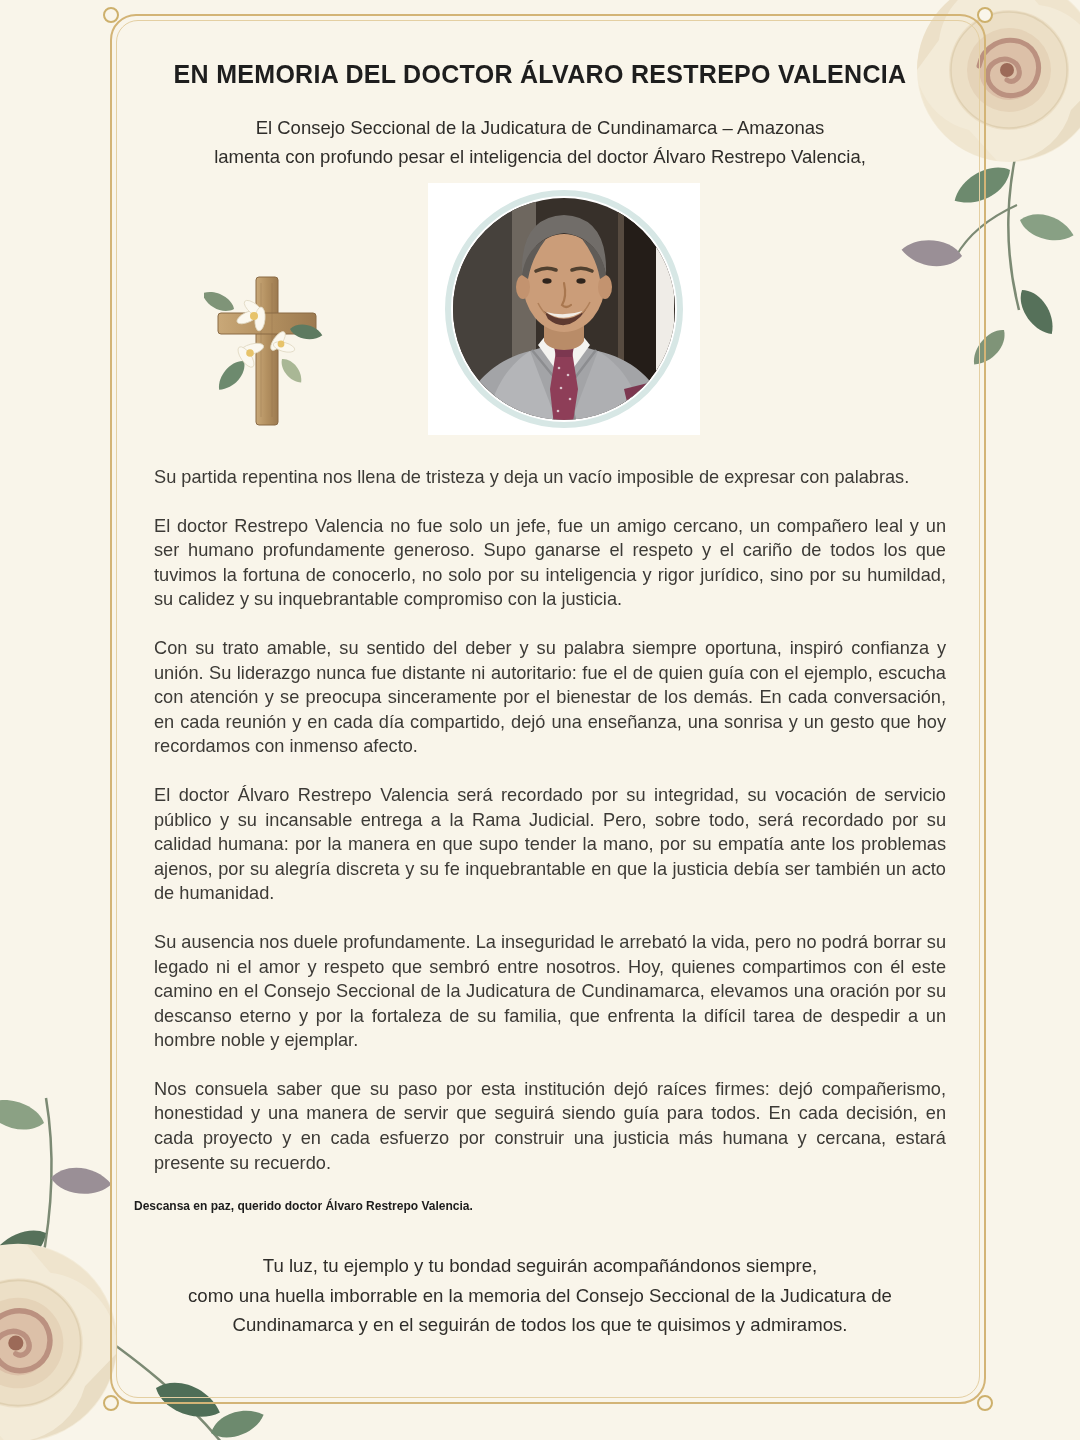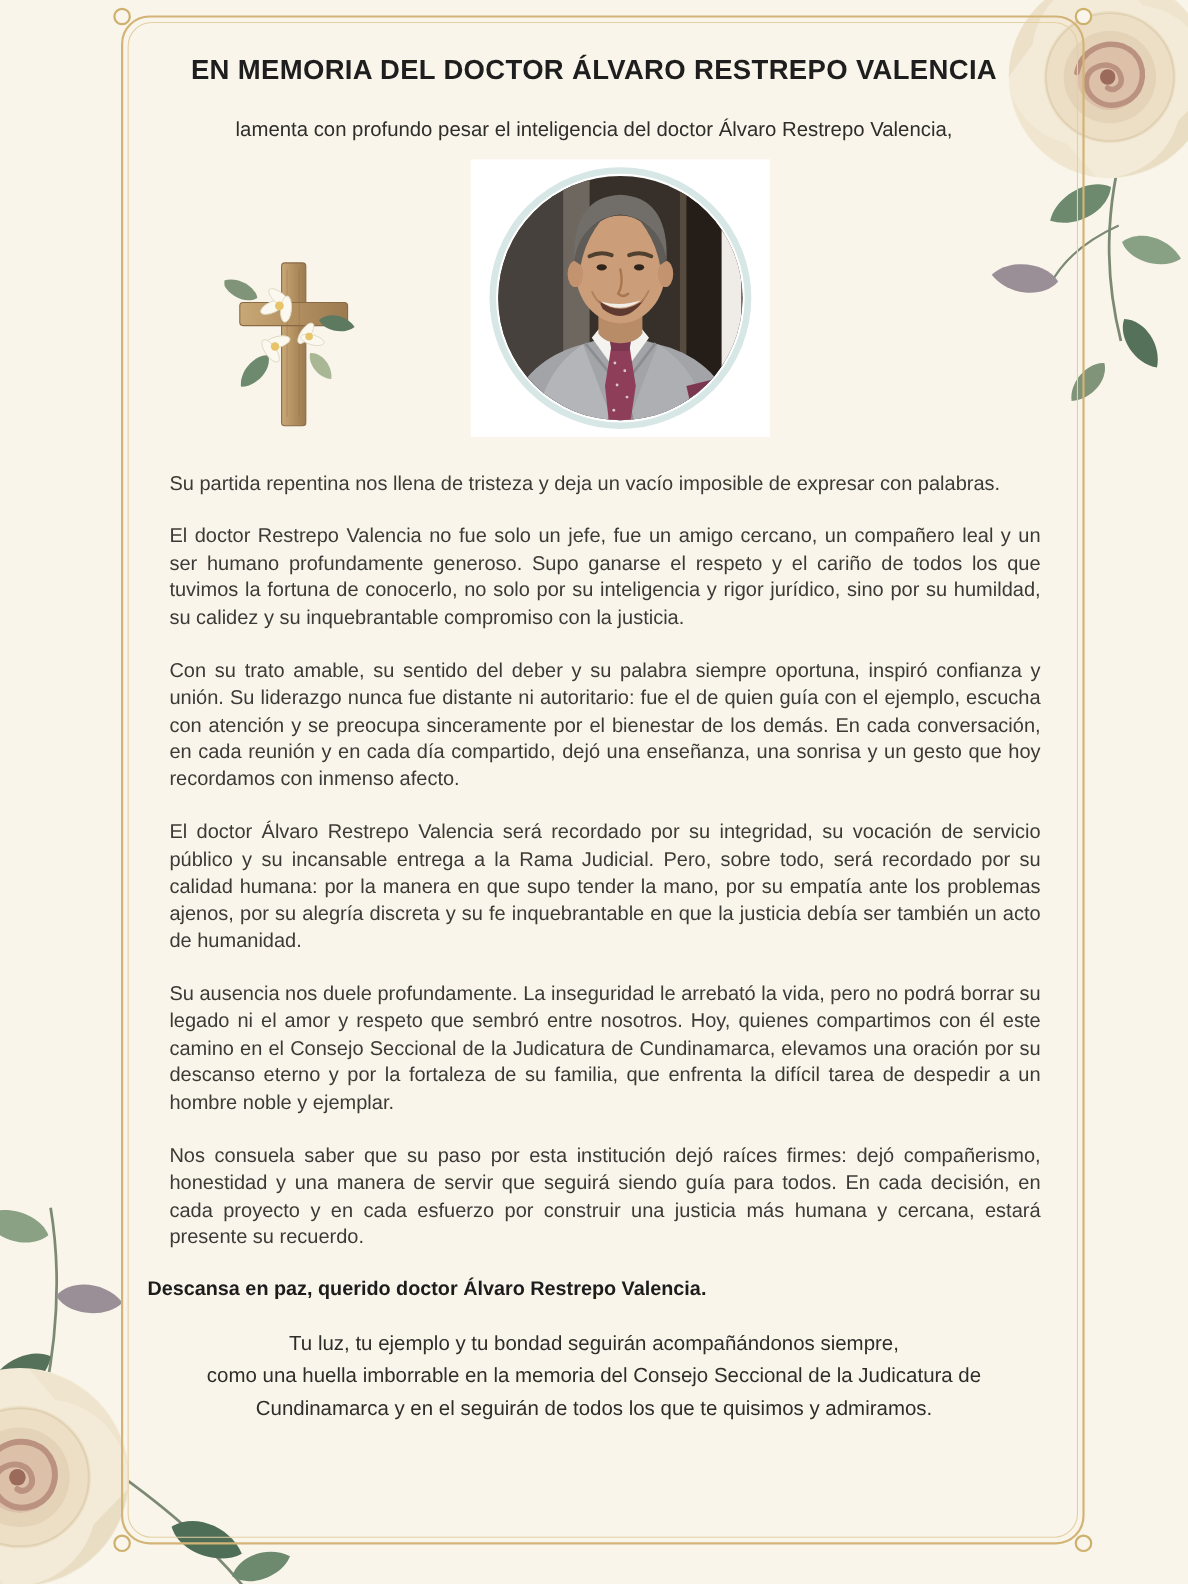--- a/index.html
+++ b/index.html
@@ -30,37 +30,37 @@
   .knot.tr { right:-9px; top:-9px; }
   .knot.bl { left:-9px;  bottom:-9px; }
   .knot.br { right:-9px; bottom:-9px; }
 
   
   .deco { position:absolute; pointer-events:none; }
   .deco-tr { right:-34px; top:-30px; }
   .deco-bl { left:-44px; bottom:-28px; }
 
   
-  .content { position:absolute; left:134px; top:6px; width:812px; color:#3c3a36; }
+  .content { position:absolute; left:134px; top:16px; width:812px; color:#3c3a36; }
 
   .title {
     margin-top:44px; text-align:center;
     font-size:25px; font-weight:bold; color:#1e1e1e; letter-spacing:.3px;
   }
   .intro { margin-top:25px; text-align:center; font-size:18.5px; line-height:28.5px; color:#2f2d2a; }
 
   .photo-row { position:relative; height:254px; margin-top:12px; }
   .cross-wrap { position:absolute; left:70px; top:84px; width:126px; height:162px; }
   .photo-card { position:absolute; left:294px; top:0; width:272px; height:252px; background:#ffffff; }
 
   .body-text { margin-top:28px; font-size:18.2px; line-height:24.6px; text-align:justify; }
   .body-text p { margin-bottom:24px;margin-left:20px; }
 
-  .closing { font-size:18px; font-weight:bold; color:#1c1c1c; text-align:left; margin-top:2px; }
-  .farewell { margin-top:24px; text-align:center; font-size:18.6px; line-height:29.5px; color:#2f2d2a; }
+  .closing { font-size:12px; font-weight:bold; color:#1c1c1c; text-align:left; margin-top:2px; }
+  .farewell { margin-top:38px; text-align:center; font-size:18.6px; line-height:29.5px; color:#2f2d2a; }
 </style>
 </head>
 <body>
 
 <div class="page">
 
   <svg width="0" height="0" style="position:absolute" aria-hidden="true">
     <defs>
       <g id="rose-def">
         <circle r="92" fill="#f3ebd8"></circle>
@@ -107,20 +107,21 @@
     <span class="knot tr"></span>
     <span class="knot bl"></span>
     <span class="knot br"></span>
   </div>
 
   <div class="content">
 
     <h1 class="title">EN MEMORIA DEL DOCTOR ÁLVARO RESTREPO VALENCIA</h1>
 
     <div class="intro">
+      <div>El Consejo Seccional de la Judicatura de Cundinamarca – Amazonas</div>
       <div>lamenta con profundo pesar el inteligencia del doctor Álvaro Restrepo Valencia,</div>
     </div>
 
     <div class="photo-row">
 
       <div class="cross-wrap">
         <svg width="126" height="162" viewBox="0 0 126 162" aria-hidden="true">
           <defs>
             <linearGradient id="wood" x1="0" y1="0" x2="1" y2="0">
               <stop offset="0" stop-color="#c9a878"></stop>

